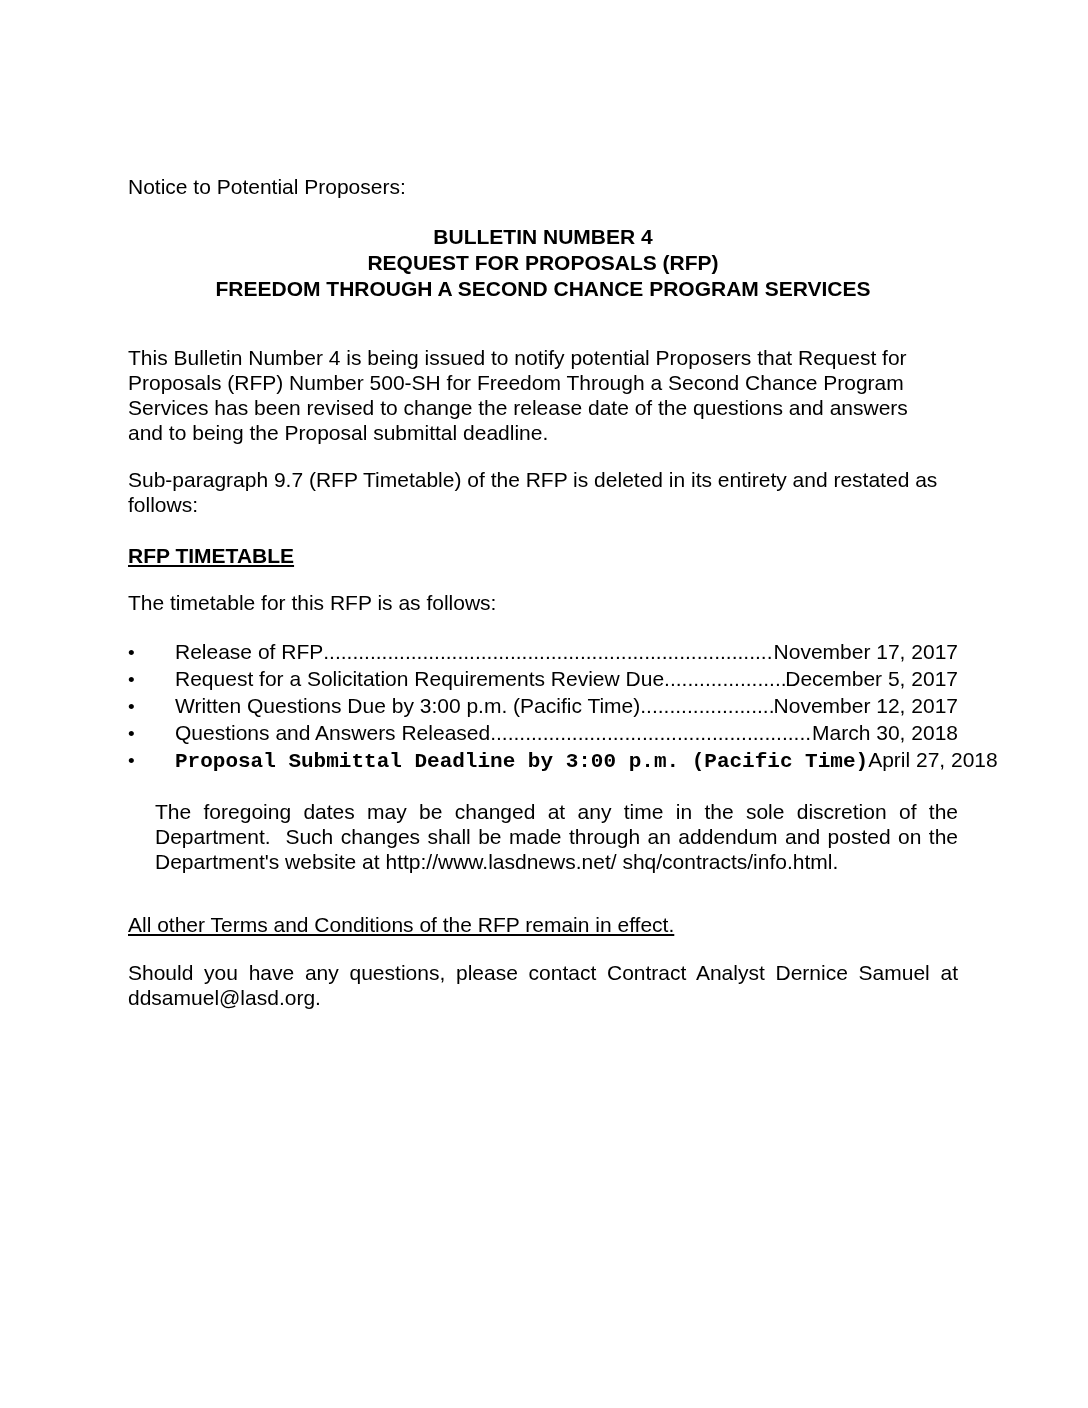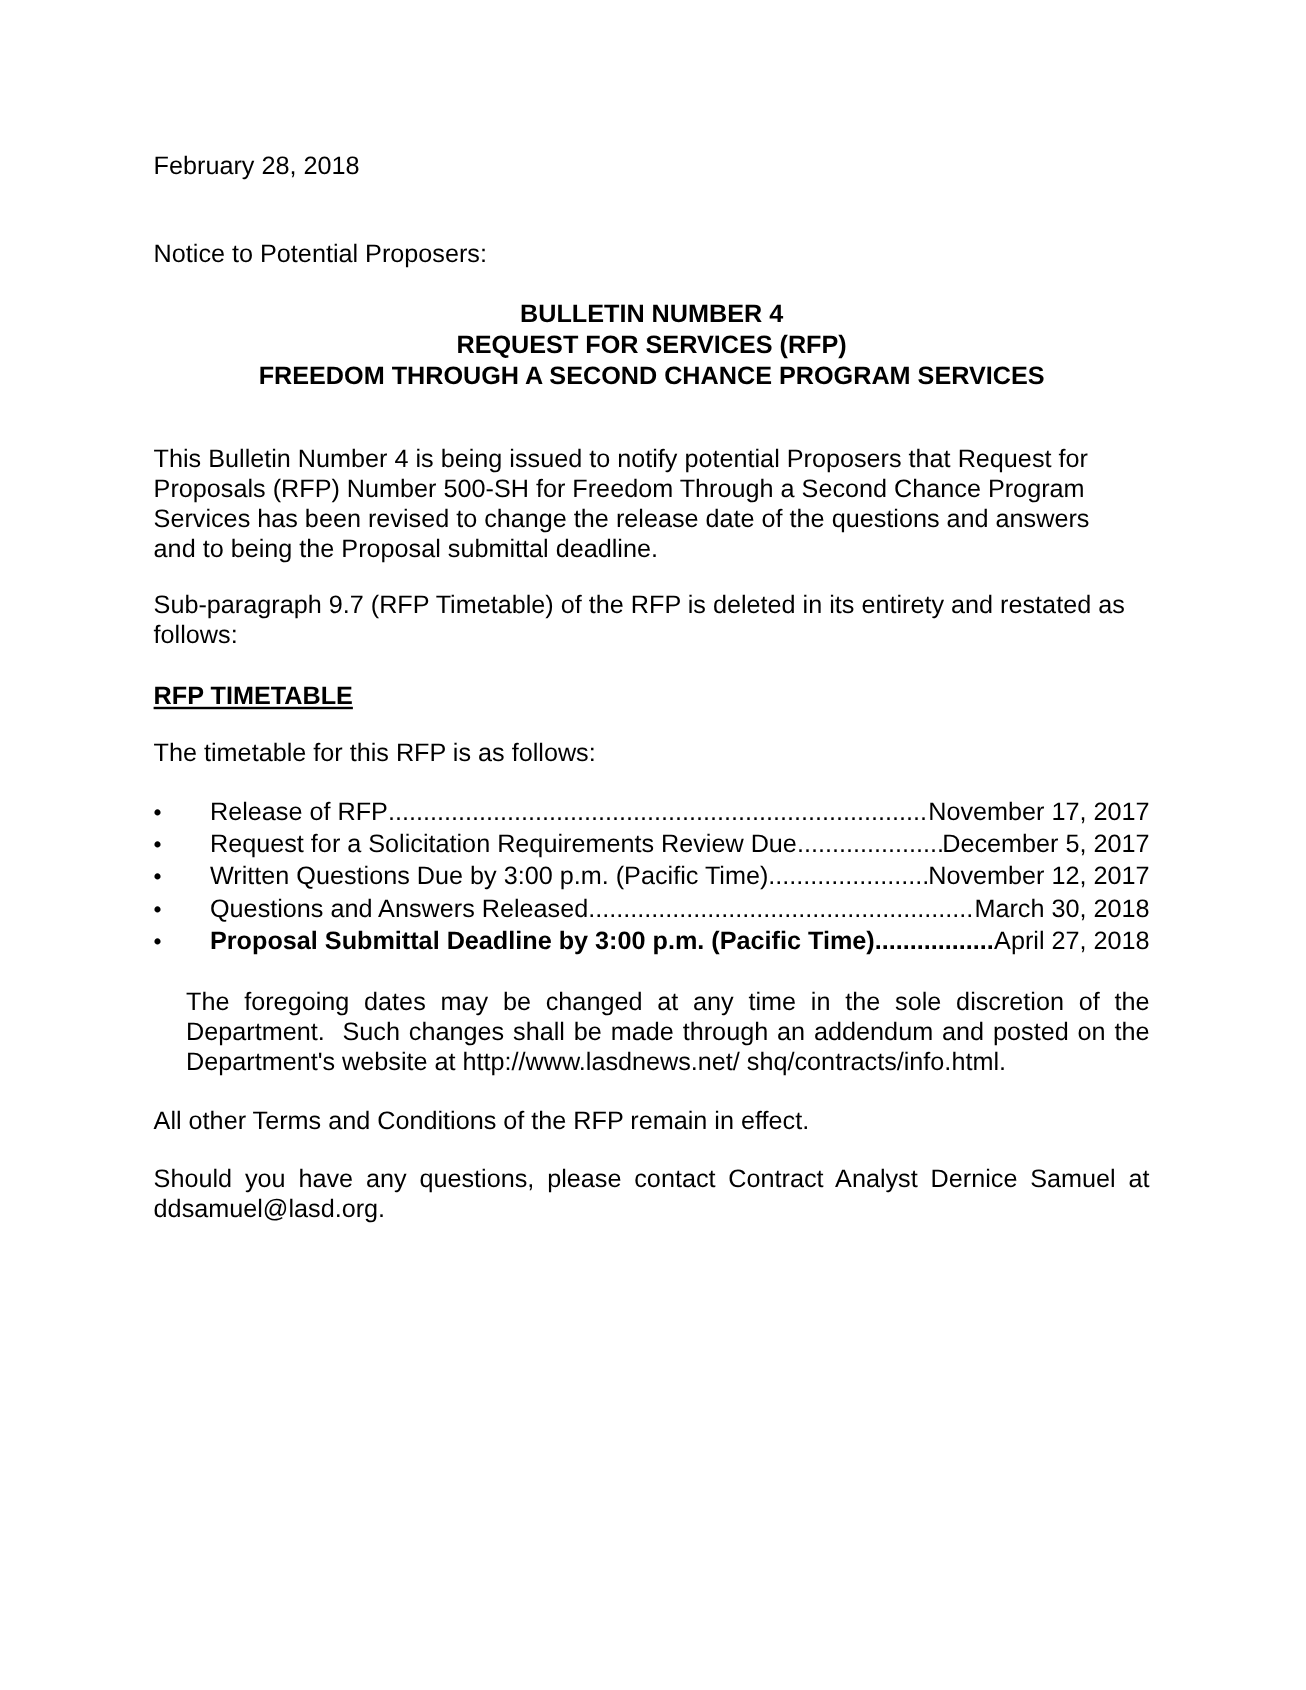--- a/index.html
+++ b/index.html
@@ -65,37 +65,36 @@
     font-size: 19px;
   }
   .t-label { flex: 0 0 auto; }
   .t-dots {
     flex: 1 1 auto;
     min-width: 0;
     overflow: hidden;
     white-space: nowrap;
   }
   .t-date { flex: 0 0 auto; }
-  .bold { font-weight: bold; }
+  .bold { font-weight: bold; font-family: Liberation Mono, monospace; }
   .para3 { margin-top: 24px; margin-left: 27px; }
-  .para4 { margin-top: 24px; }
+  .para4 { margin-top: 38px; text-decoration: underline; }
   .para5 { margin-top: 23px; }
 </style>
 </head>
 <body>
 
 <div class="doc">
 
-  <div class="line date-line">February 28, 2018</div>
 
   <div class="line salutation">Notice to Potential Proposers:</div>
 
   <div class="title-block">
     <div class="line">BULLETIN NUMBER 4</div>
-    <div class="line">REQUEST FOR SERVICES (RFP)</div>
+    <div class="line">REQUEST FOR PROPOSALS (RFP)</div>
     <div class="line">FREEDOM THROUGH A SECOND CHANCE PROGRAM SERVICES</div>
   </div>
 
   <div class="para1">
     <div class="line">This Bulletin Number 4 is being issued to notify potential Proposers that Request for</div>
     <div class="line">Proposals (RFP) Number 500-SH for Freedom Through a Second Chance Program</div>
     <div class="line">Services has been revised to change the release date of the questions and answers</div>
     <div class="line">and to being the Proposal submittal deadline.</div>
   </div>
 

